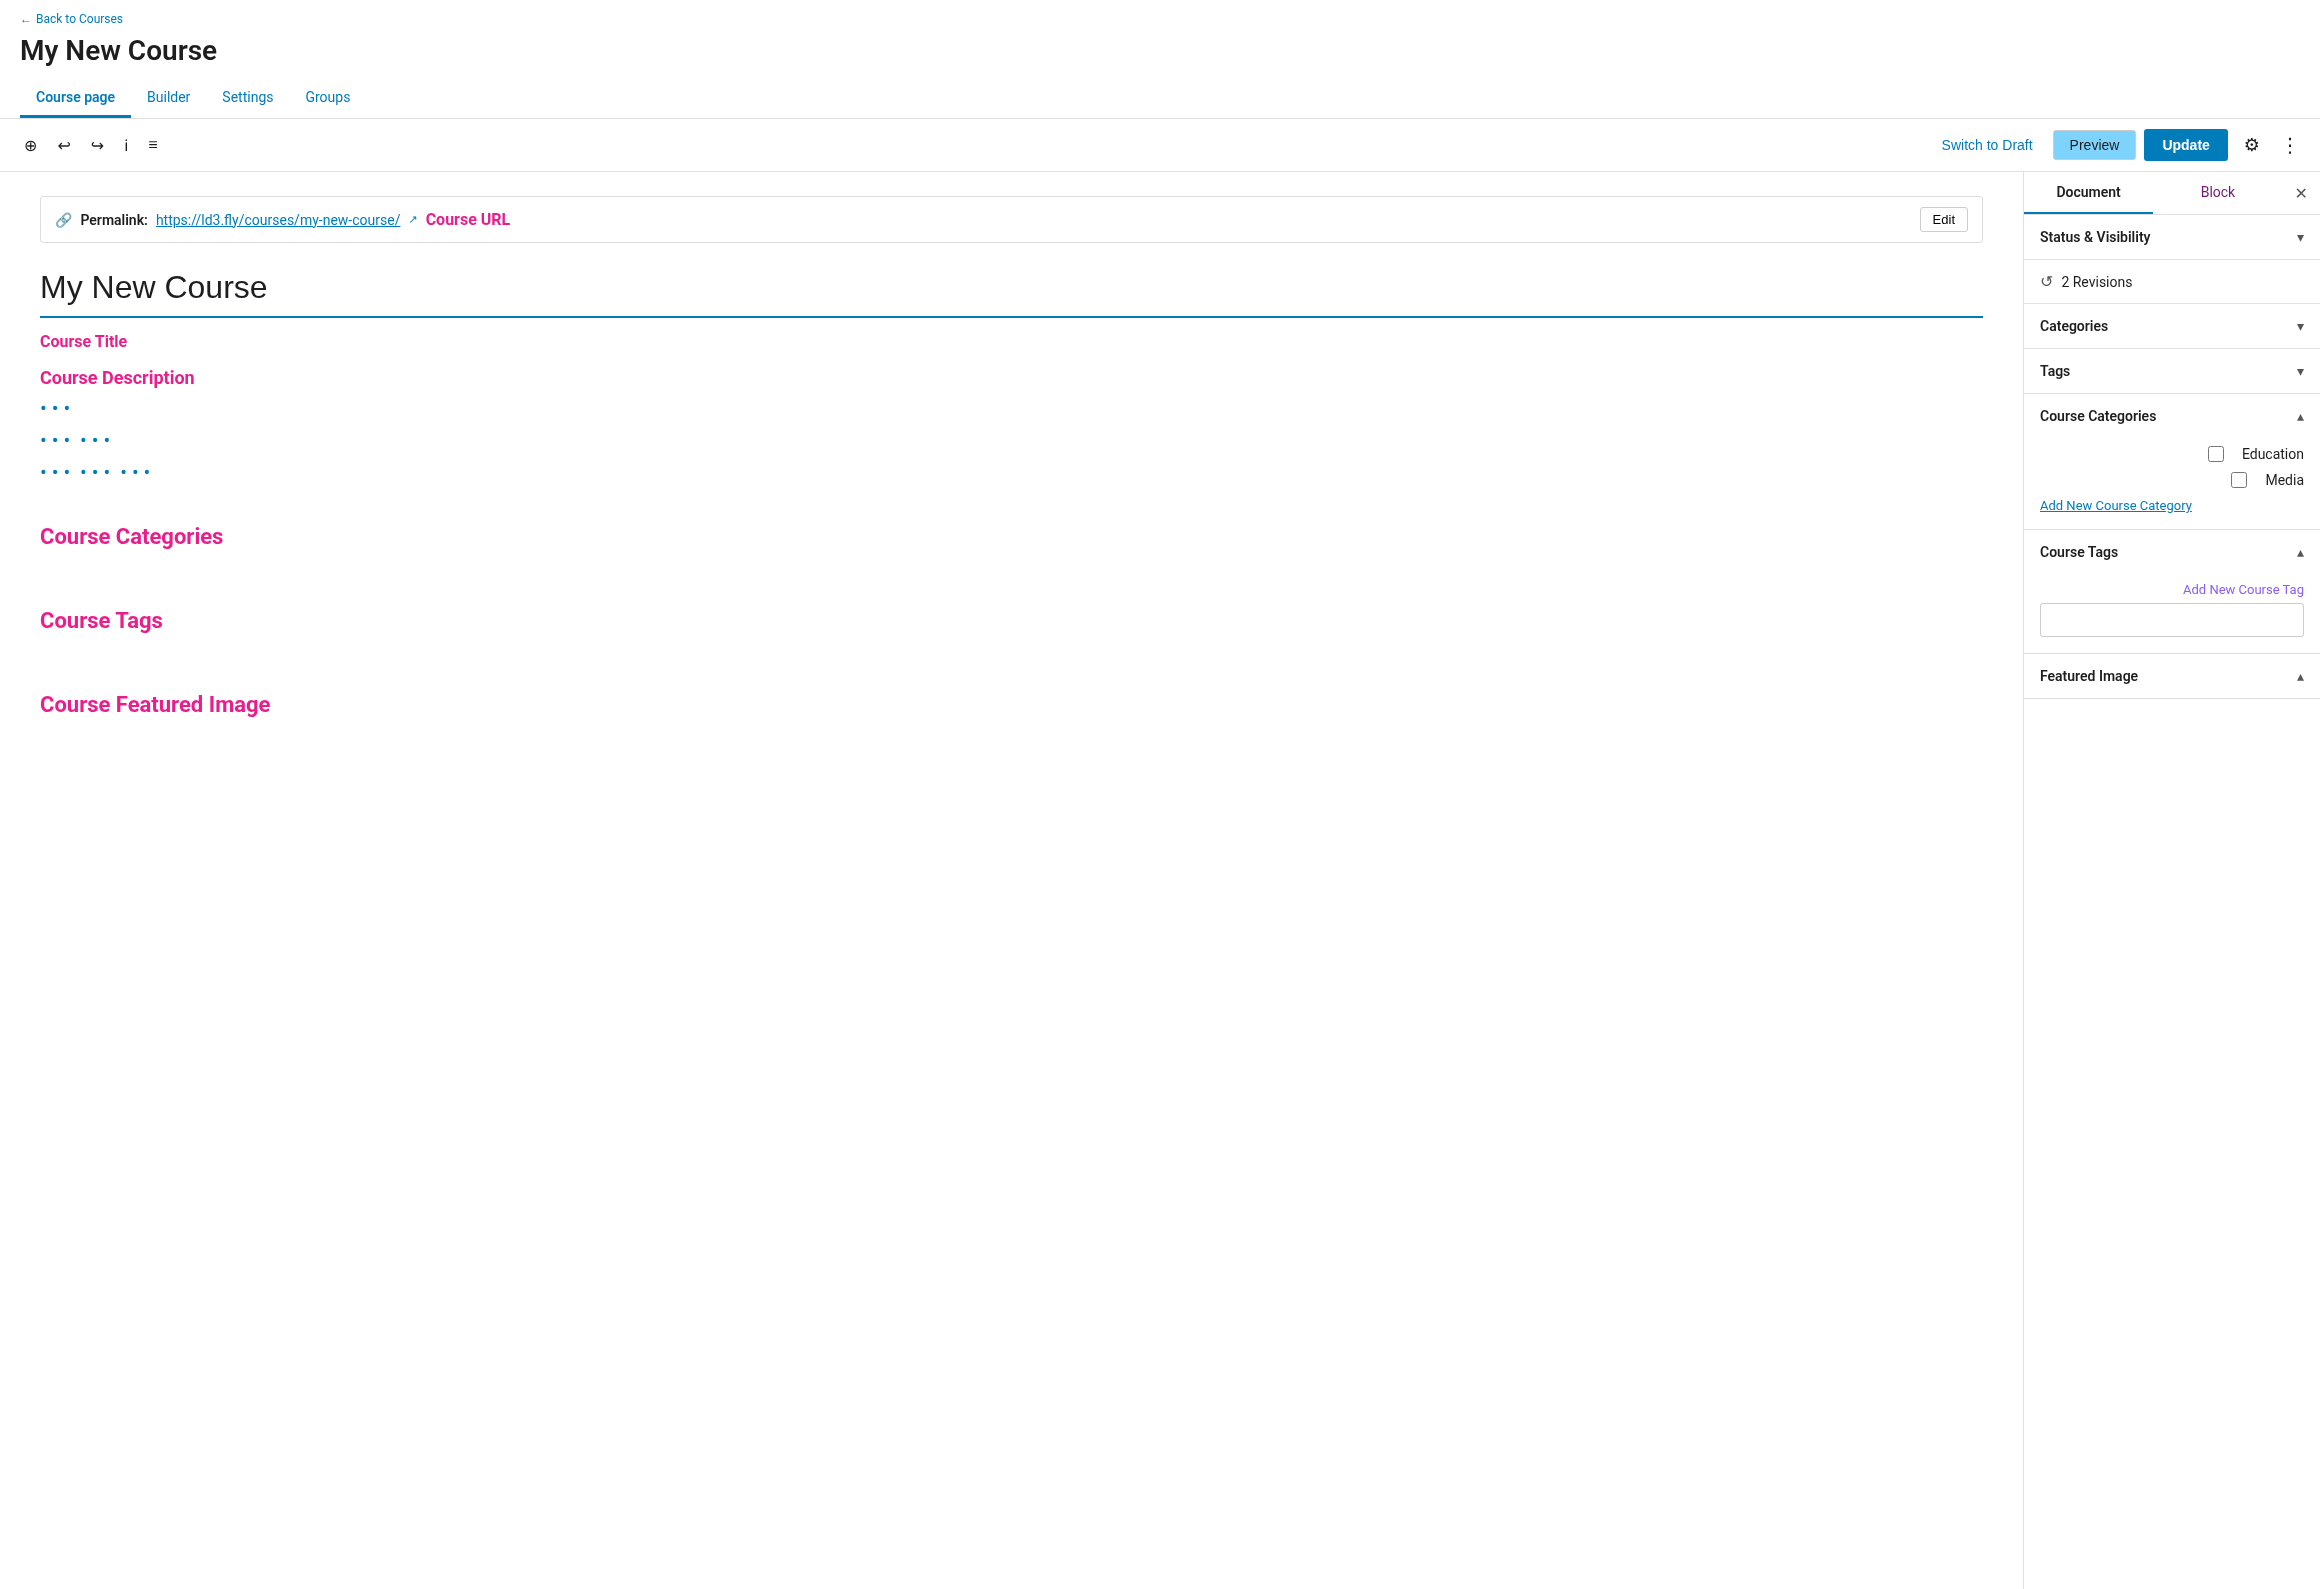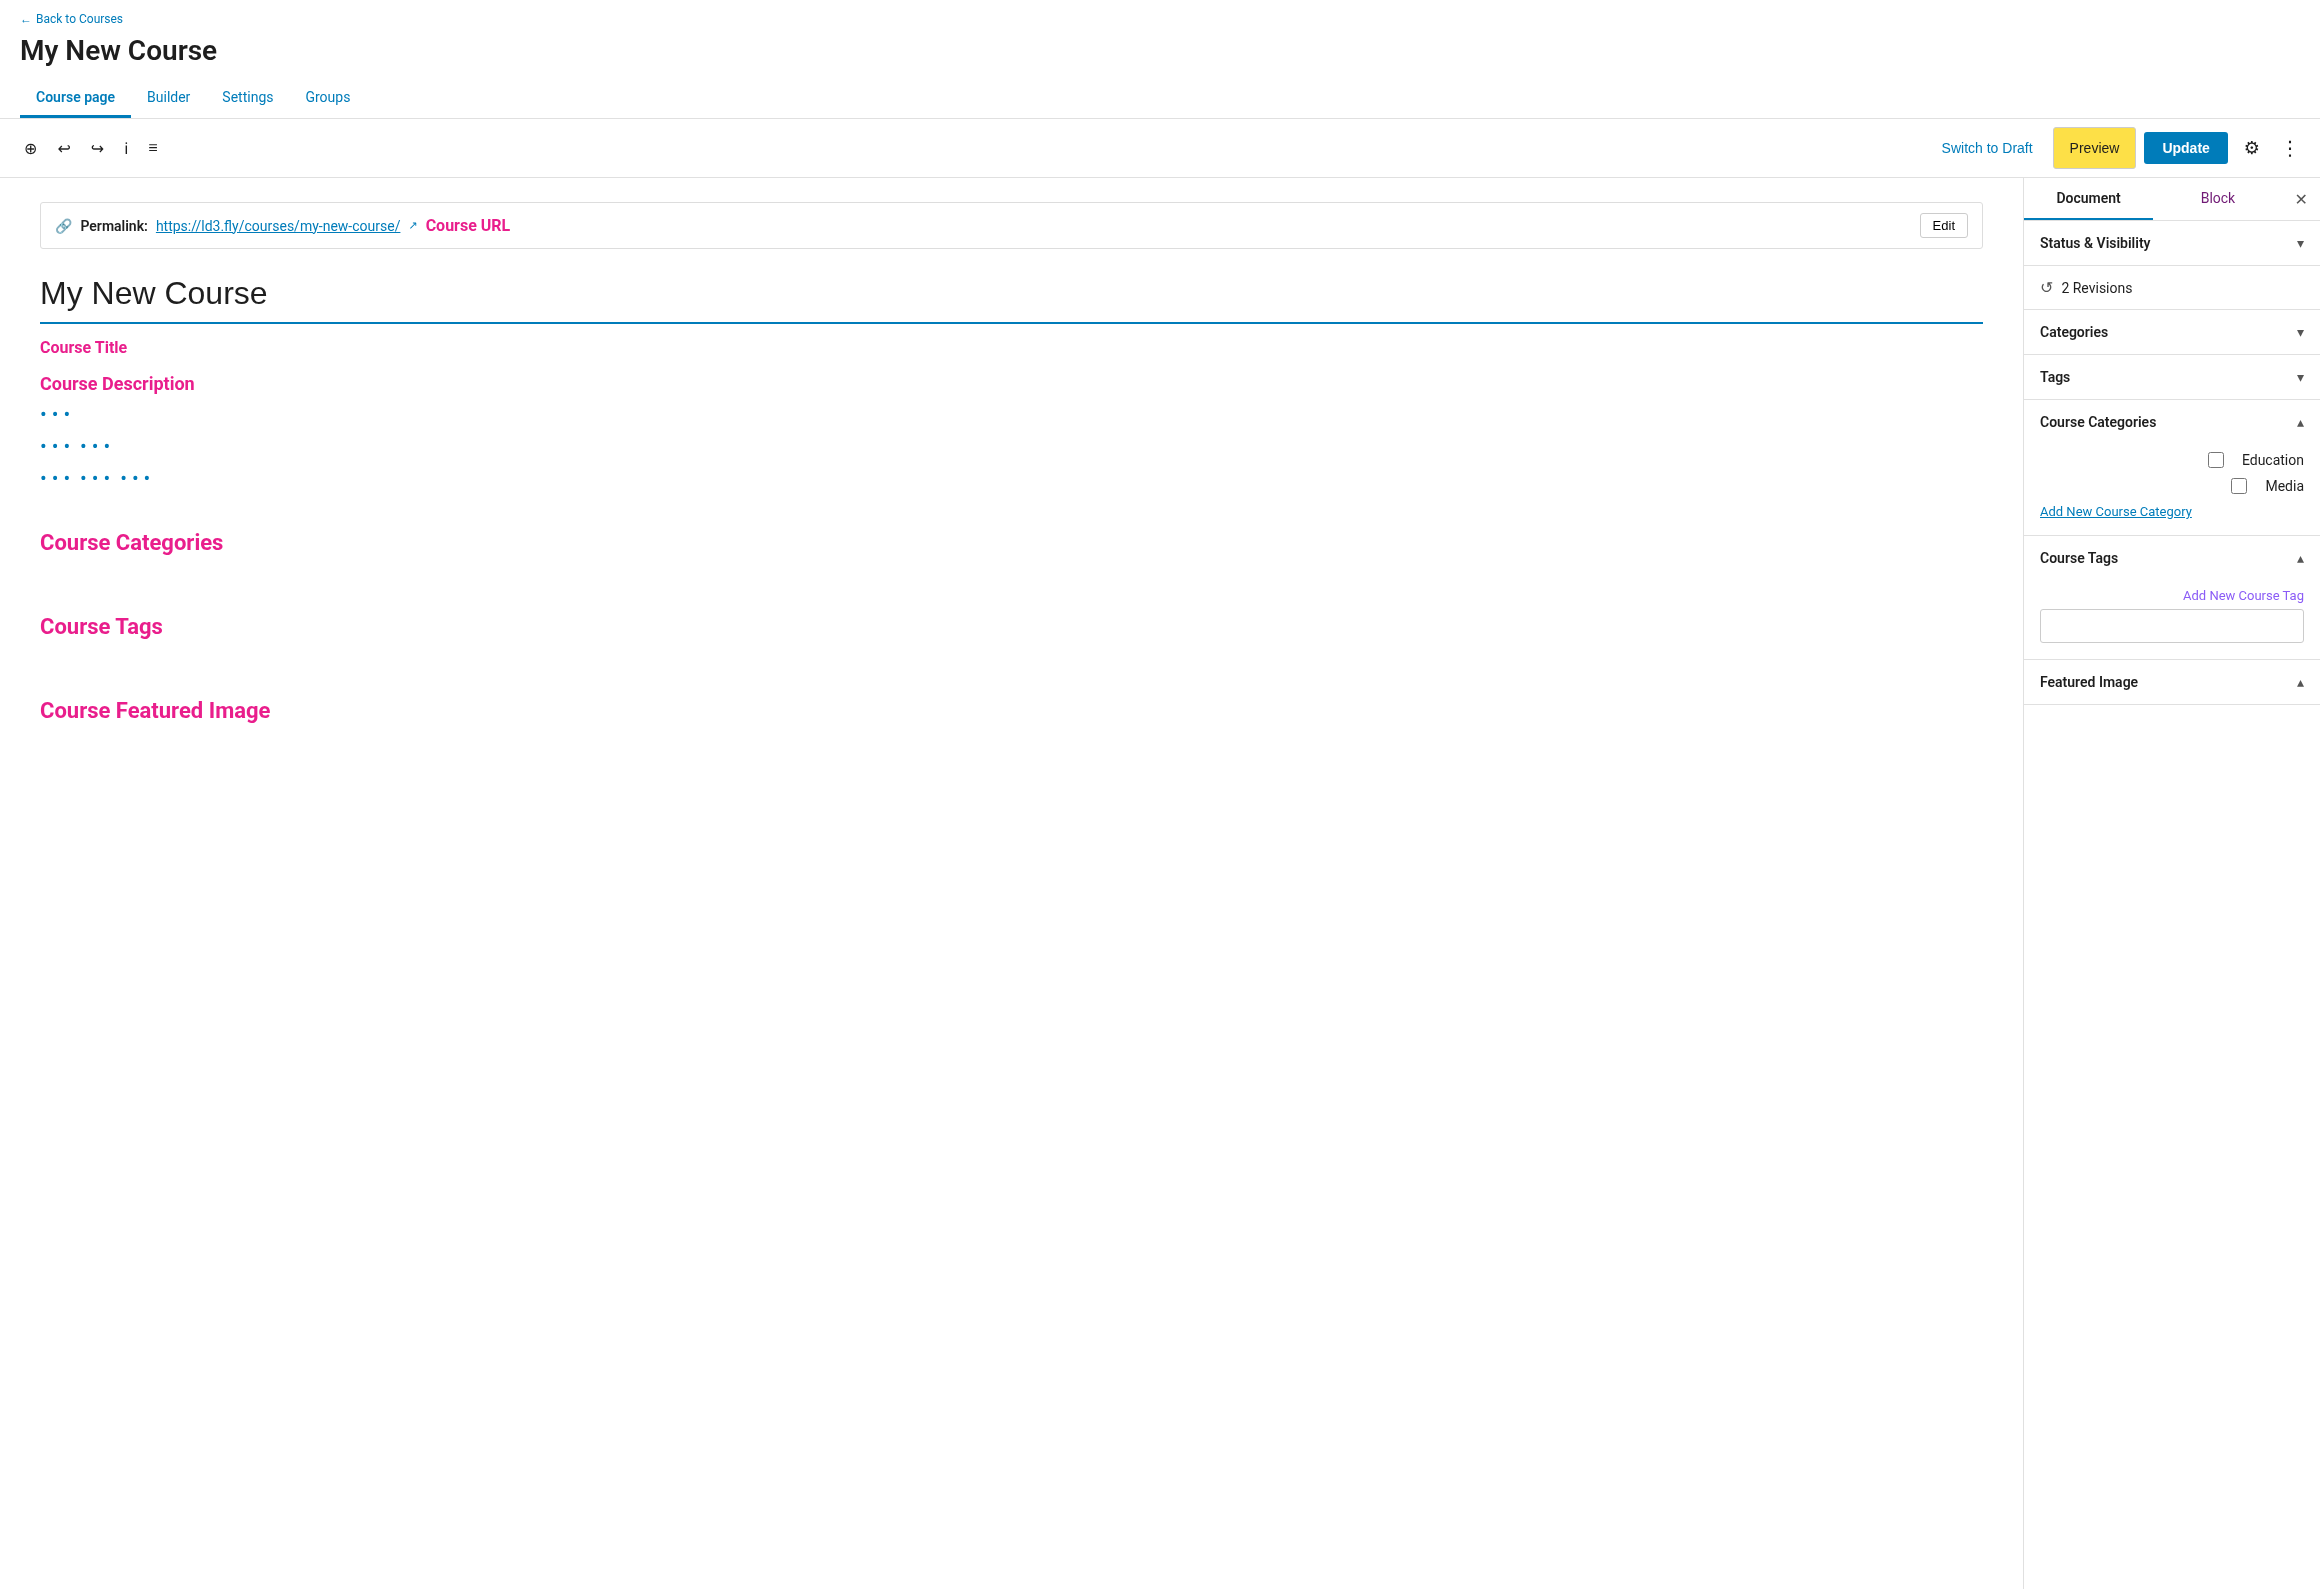--- a/index.html
+++ b/index.html
@@ -11,21 +11,21 @@
     .page-title { font-size: 28px; font-weight: 600; color: #1e1e1e; margin-bottom: 12px; }
     .tabs { display: flex; gap: 0; }
     .tab { padding: 10px 16px; font-size: 14px; color: #007cba; cursor: pointer; border-bottom: 3px solid transparent; text-decoration: none; }
     .tab.active { border-bottom: 3px solid #007cba; font-weight: 600; color: #007cba; }
 
     .toolbar { display: flex; align-items: center; padding: 8px 16px; border-bottom: 1px solid #e0e0e0; gap: 8px; }
     .toolbar-left { display: flex; align-items: center; gap: 4px; flex: 1; }
     .toolbar-btn { background: none; border: none; cursor: pointer; padding: 6px 8px; border-radius: 4px; color: #1e1e1e; font-size: 16px; display: flex; align-items: center; justify-content: center; }
     .toolbar-right { display: flex; align-items: center; gap: 8px; }
     .switch-draft-btn { background: none; border: none; color: #007cba; font-size: 14px; cursor: pointer; padding: 6px 12px; }
-    .preview-btn { background: #fde047; border: 1px solid #ccc; color: #1e1e1e; padding: 12px 16px; border-radius: 3px; cursor: pointer; font-size: 14px; }
+    .preview-btn { background: #7dd3fc; border: 1px solid #ccc; color: #1e1e1e; padding: 6px 16px; border-radius: 3px; cursor: pointer; font-size: 14px; }
     .update-btn { background: #007cba; color: #fff; border: none; padding: 8px 18px; border-radius: 3px; cursor: pointer; font-size: 14px; font-weight: 600; }
     .settings-btn { background: none; border: none; cursor: pointer; padding: 6px 8px; font-size: 18px; color: #1e1e1e; }
     .more-btn { background: none; border: none; cursor: pointer; padding: 6px 4px; font-size: 20px; color: #1e1e1e; }
 
     .main-layout { display: flex; min-height: calc(100vh - 158px); }
 
     .editor-area { flex: 1; padding: 24px 40px; overflow-y: auto; }
 
     .permalink-bar { border: 1px solid #ddd; border-radius: 3px; padding: 10px 14px; margin-bottom: 16px; display: flex; align-items: center; gap: 8px; background: #fff; }
     .permalink-label { font-weight: 600; font-size: 14px; }

